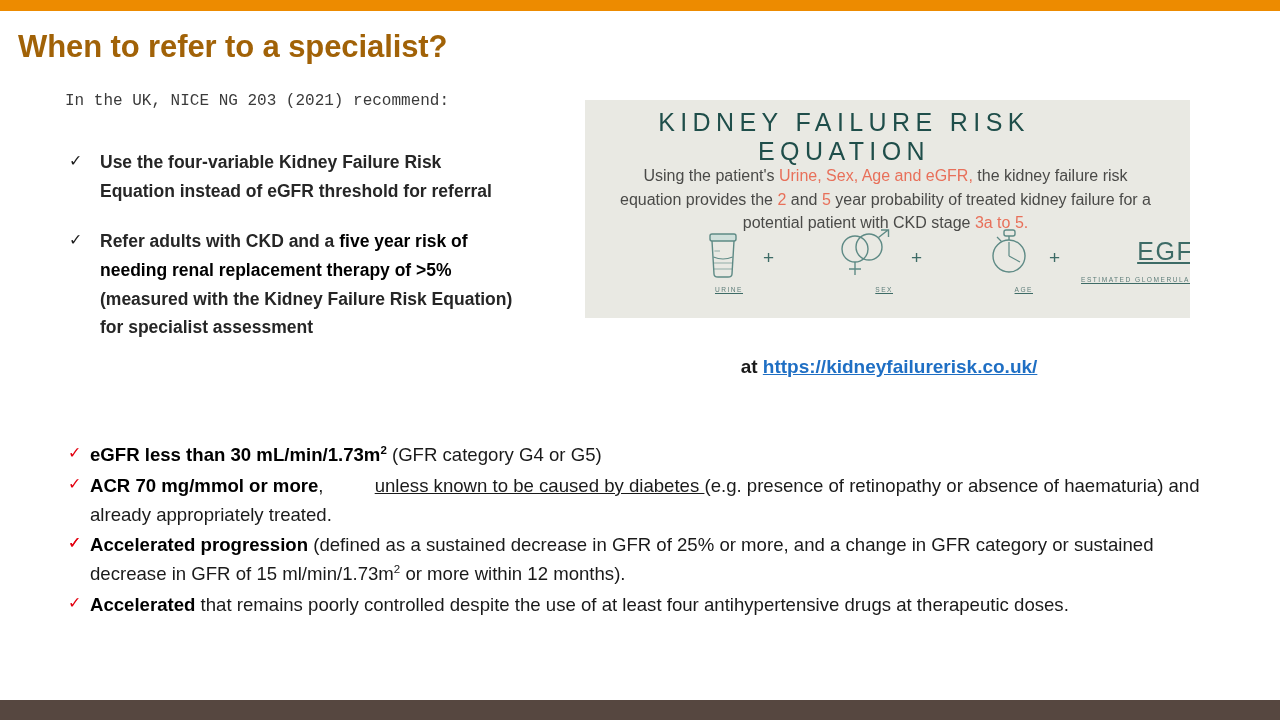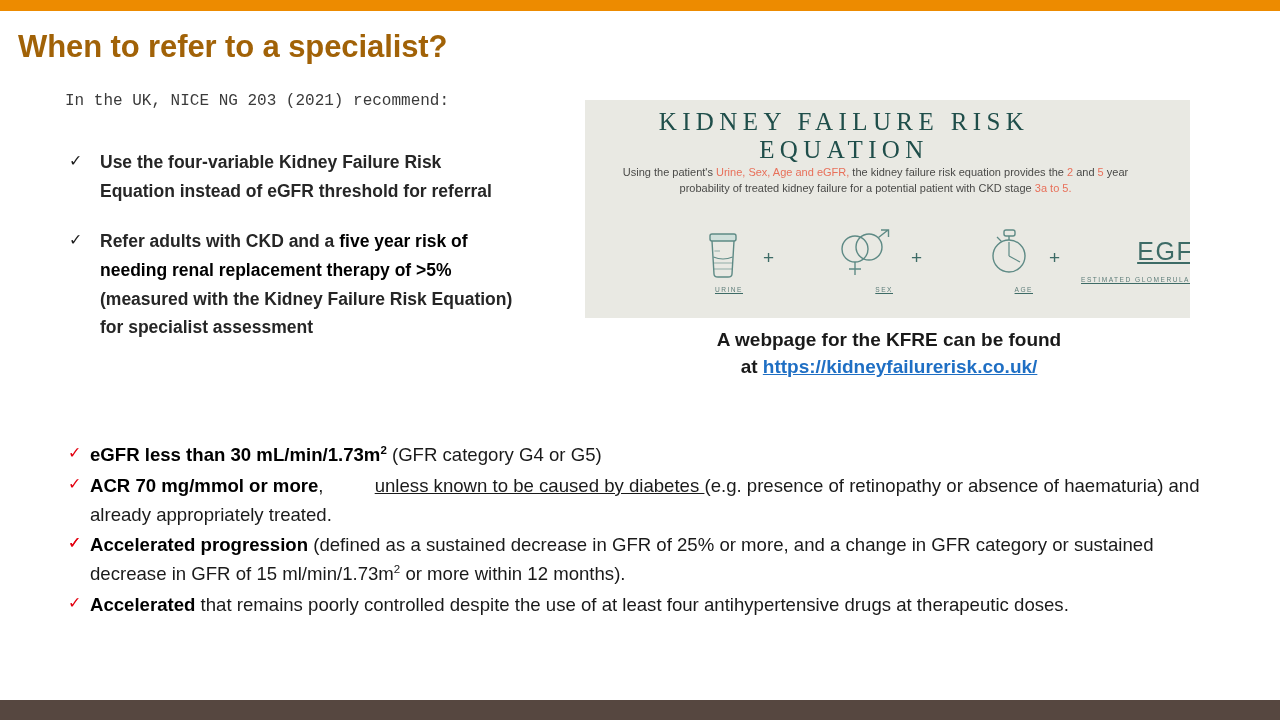--- a/index.html
+++ b/index.html
@@ -83,28 +83,28 @@
   }
   .kfre-title {
     position: absolute;
     left: 0; top: 8px;
     width: 518px;
     text-align: center;
     font-size: 25px;
     color: #1F4E4A;
     letter-spacing: 5.4px;
     font-weight: normal;
-    font-family: Liberation Serif, serif;
+    font-family: Liberation Sans, sans-serif;
   }
   .kfre-desc {
     position: absolute;
-    left: 16px; top: 64px;
+    left: 26px; top: 64px;
     width: 549px;
     text-align: center;
-    font-size: 11px;
+    font-size: 16px;
     line-height: 1.48;
     color: #4A4A48;
   }
   .coral { color: #E8705A; }
   .kfre-row {
     position: absolute;
     left: 0; top: 125px;
     width: 605px;
     height: 92px;
   }
@@ -241,21 +241,21 @@
 
       <div class="kf-cell" style="left:496px; top:12px; width:132px;">
         <div class="kf-egfr-text">EGFR</div>
         <div class="kf-caption" style="margin-top:9px; line-height:1.5;">ESTIMATED GLOMERULAR FILTRATION RATE</div>
       </div>
 
     </div>
   </div>
 
   <div class="kfre-caption">
-    <span>A webpage for the KFRE can be found</span><br>
+    <br>
     <span>at </span><span class="kfre-link">https://kidneyfailurerisk.co.uk/</span>
   </div>
 
   <div class="lower-list" id="lower-list">
       <div class="lower-item"><span class="tick">✓</span><span><span class="red-strong">eGFR less than 30 mL/min/1.73m</span><sup class="red-strong">2</sup><span style="font-weight: normal;"> (GFR category G4 or G5)</span></span></div>
       <div class="lower-item"><span class="tick">✓</span><span><span class="red-strong">ACR 70 mg/mmol or more</span><span style="font-weight: normal;">, </span><span class="u" style="font-weight: normal; margin-left: 46px;">unless known to be caused by diabetes </span><span style="font-weight: normal;">(e.g. presence of retinopathy or absence of haematuria) and already appropriately treated.</span></span></div>
       <div class="lower-item"><span class="tick">✓</span></div>
       <div class="lower-item"><span class="tick">✓</span><span><span class="red-strong">Accelerated progression</span><span style="font-weight: normal;"> (defined as a sustained decrease in GFR of 25% or more, and a change in GFR category or sustained decrease in GFR of 15 ml/min/1.73m</span><sup style="font-weight: normal;">2</sup><span style="font-weight: normal;"> or more within 12 months).</span></span></div>
       <div class="lower-item"><span class="tick">✓</span><span><span class="red-strong">Accelerated</span><span style="font-weight: normal;"> that remains poorly controlled despite the use of at least four antihypertensive drugs at therapeutic doses.</span></span></div>
     </div>

